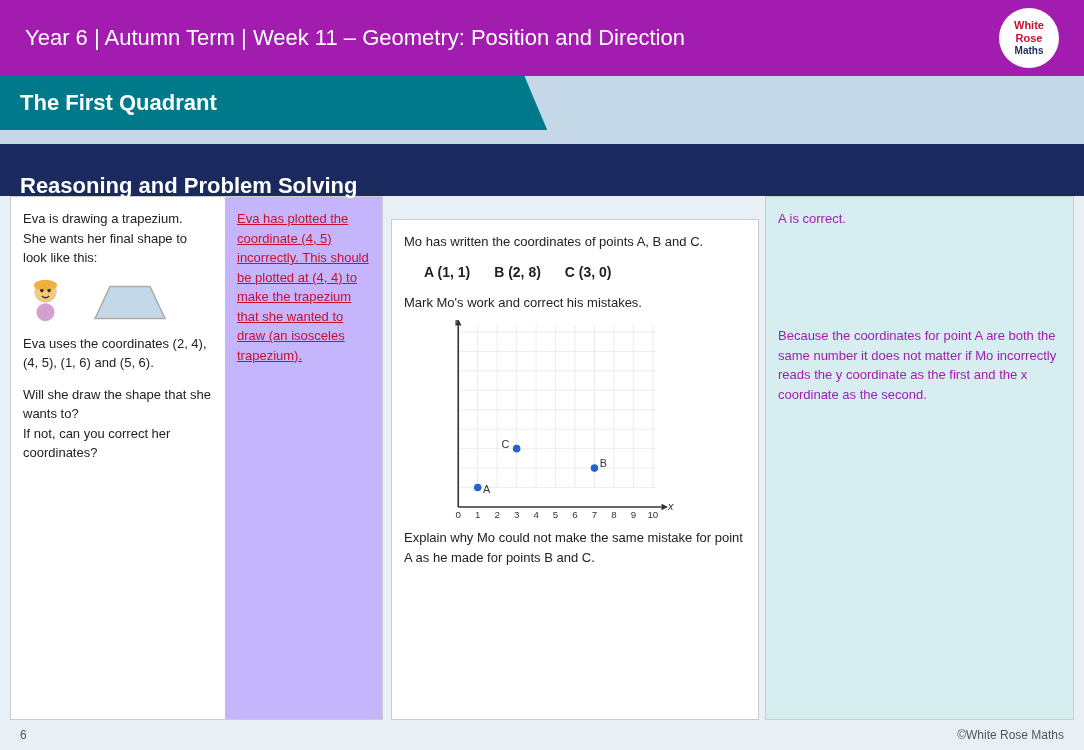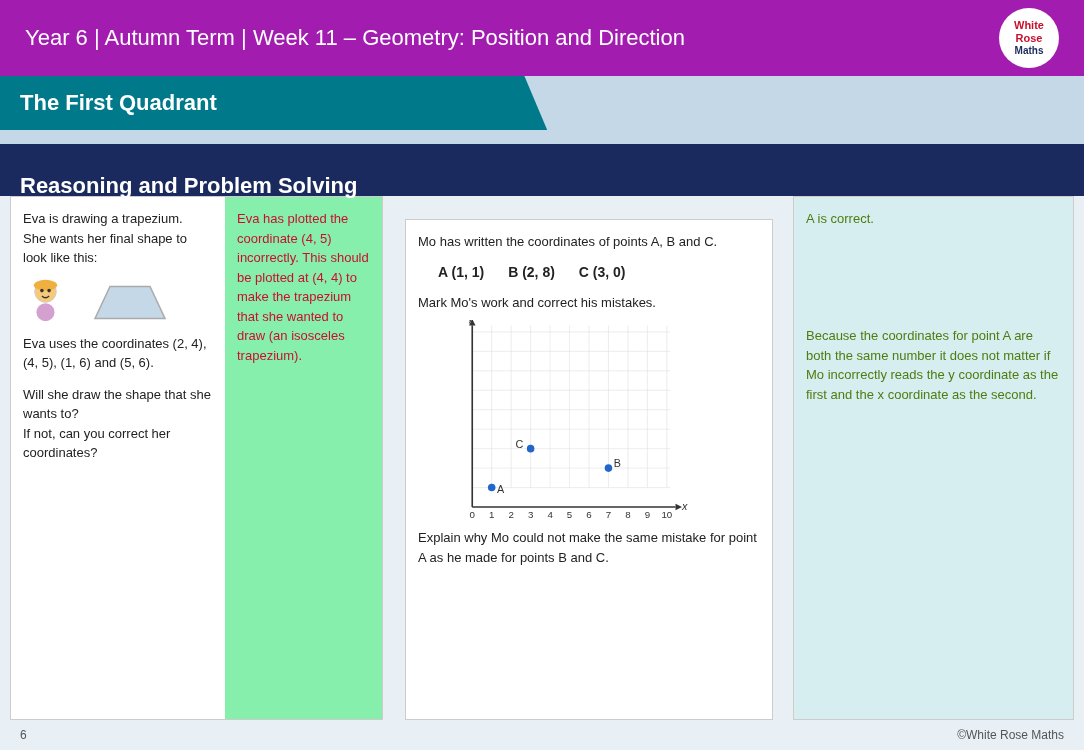--- a/index.html
+++ b/index.html
@@ -86,21 +86,21 @@
       height: 110px;
       display: flex;
       flex-direction: column;
       gap: 14px;
     }
 
     
     .main-content {
       display: flex;
       padding: 10px 10px 0 10px;
-      gap: 20px;
+      gap: 6px;
       height: calc(750px - 186px - 30px);
       background: #e8f0f5;
     }
 
     .panel {
       background: white;
       border: 1px solid #ccc;
       padding: 12px;
       font-size: 13px;
       color: #222;
@@ -208,21 +208,21 @@
         <svg class="trapezium-svg" viewBox="0 0 100 45">
           <polygon points="15,40 85,40 70,8 30,8" fill="#c5d8e8" stroke="#aaa" stroke-width="1.5"></polygon>
         </svg>
       </div>
 
       <p>Eva uses the coordinates (2, 4), (4, 5), (1, 6) and (5, 6).</p>
       <p style="margin-top:12px;">Will she draw the shape that she wants to?</p>
       <p>If not, can you correct her coordinates?</p>
     </div>
 
-    <div class="panel" style="flex:0 0 158px; background:#86efac; border-left:none; color:#c8102e;">
+    <div class="panel" style="flex:0 0 158px; background:#c4b5fd; border-left:none; color:#c8102e;text-decoration:underline;">
       <p>Eva has plotted the coordinate (4, 5) incorrectly. This should be plotted at (4, 4) to make the trapezium that she wanted to draw (an isosceles trapezium).</p>
     </div>
   </div>
 
   <div class="panel" style="flex:0 0 368px;margin-top:23px;">
     <p>Mo has written the coordinates of points A, B and C.</p>
 
     <div class="coords-row">
       <span style="font-weight:bold;">A (1, 1)</span>
       <span style="font-weight:bold;">B (2, 8)</span>
@@ -296,21 +296,21 @@
 
         <circle cx="56" cy="119" r="3.5" fill="#2266cc"></circle>
         <text x="42" y="118" font-size="10" fill="#333">C</text>
 
       </svg>
     </div>
 
     <p>Explain why Mo could not make the same mistake for point A as he made for points B and C.</p>
   </div>
 
-  <div class="panel" style="flex:1; background:#d6eef0; color:#4d7c0f;">
+  <div class="panel" style="flex:1; background:#d6eef0; color:#a21caf;">
     <p>A is correct.</p>
     <br>
     <br><br><br><br>
     <p>Because the coordinates for point A are both the same number it does not matter if Mo incorrectly reads the y coordinate as the first and the x coordinate as the second.</p>
   </div>
 
 </div>
 
 <div class="footer">
   <span>6</span>

